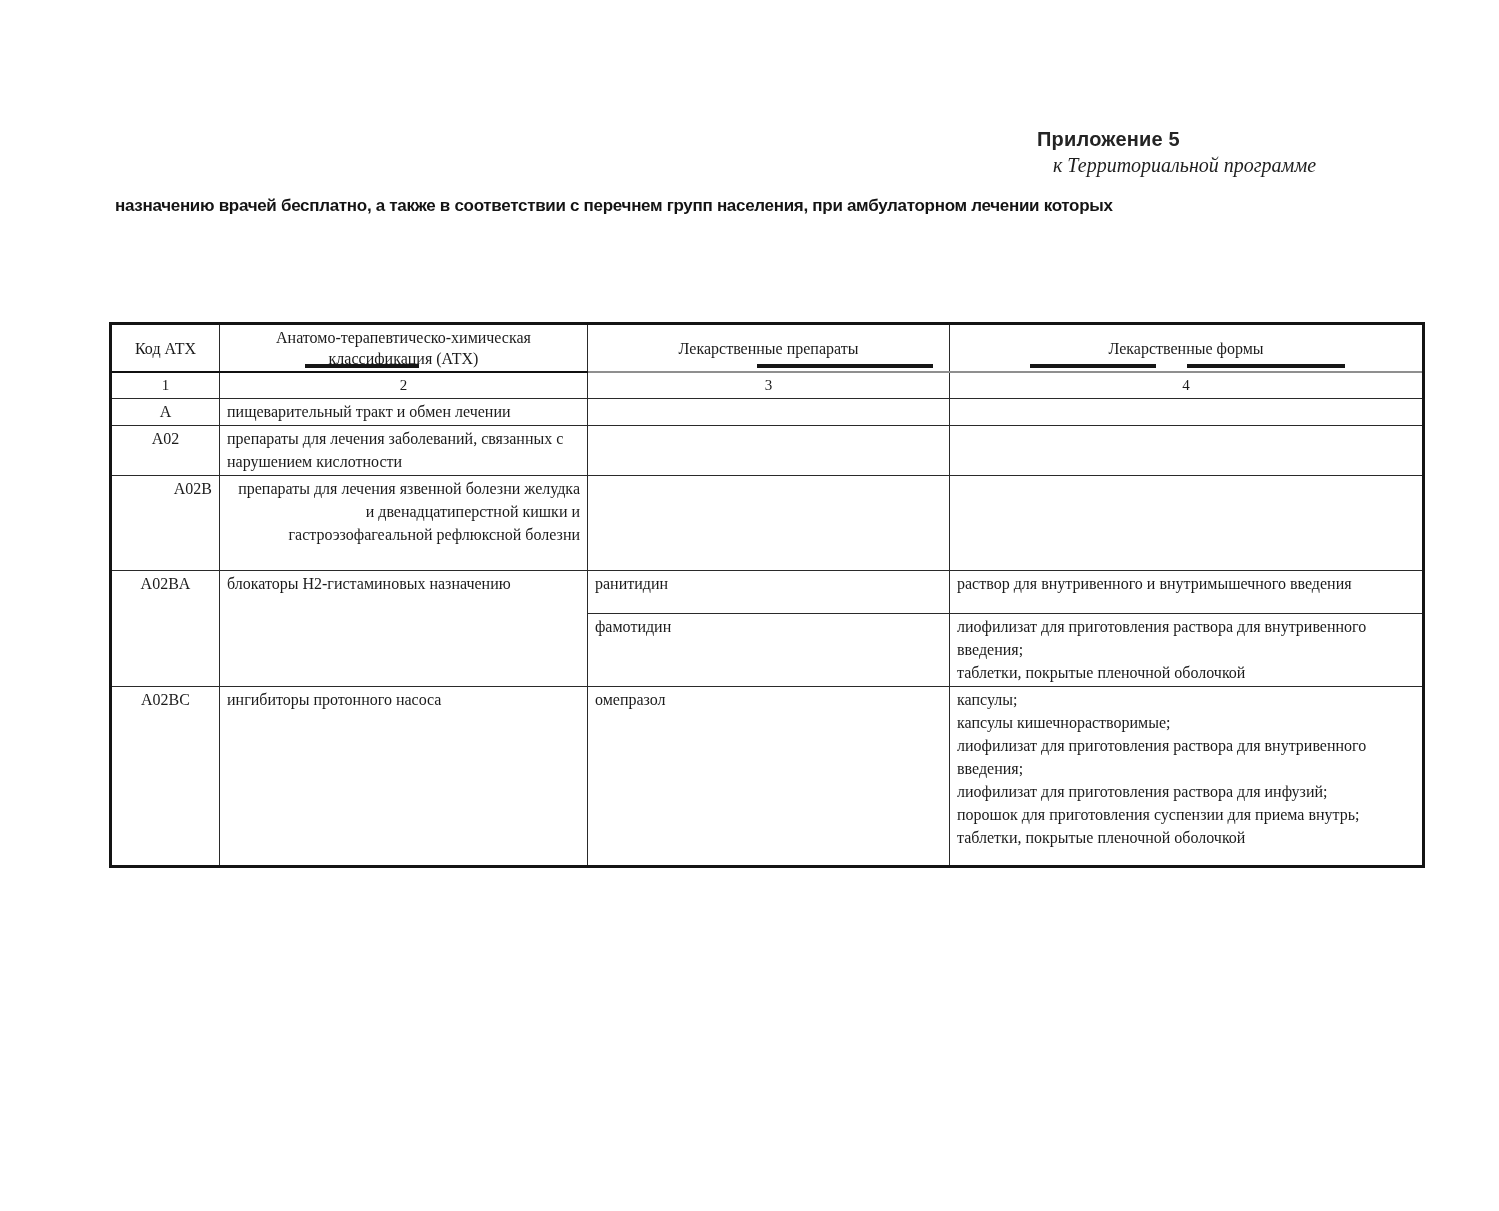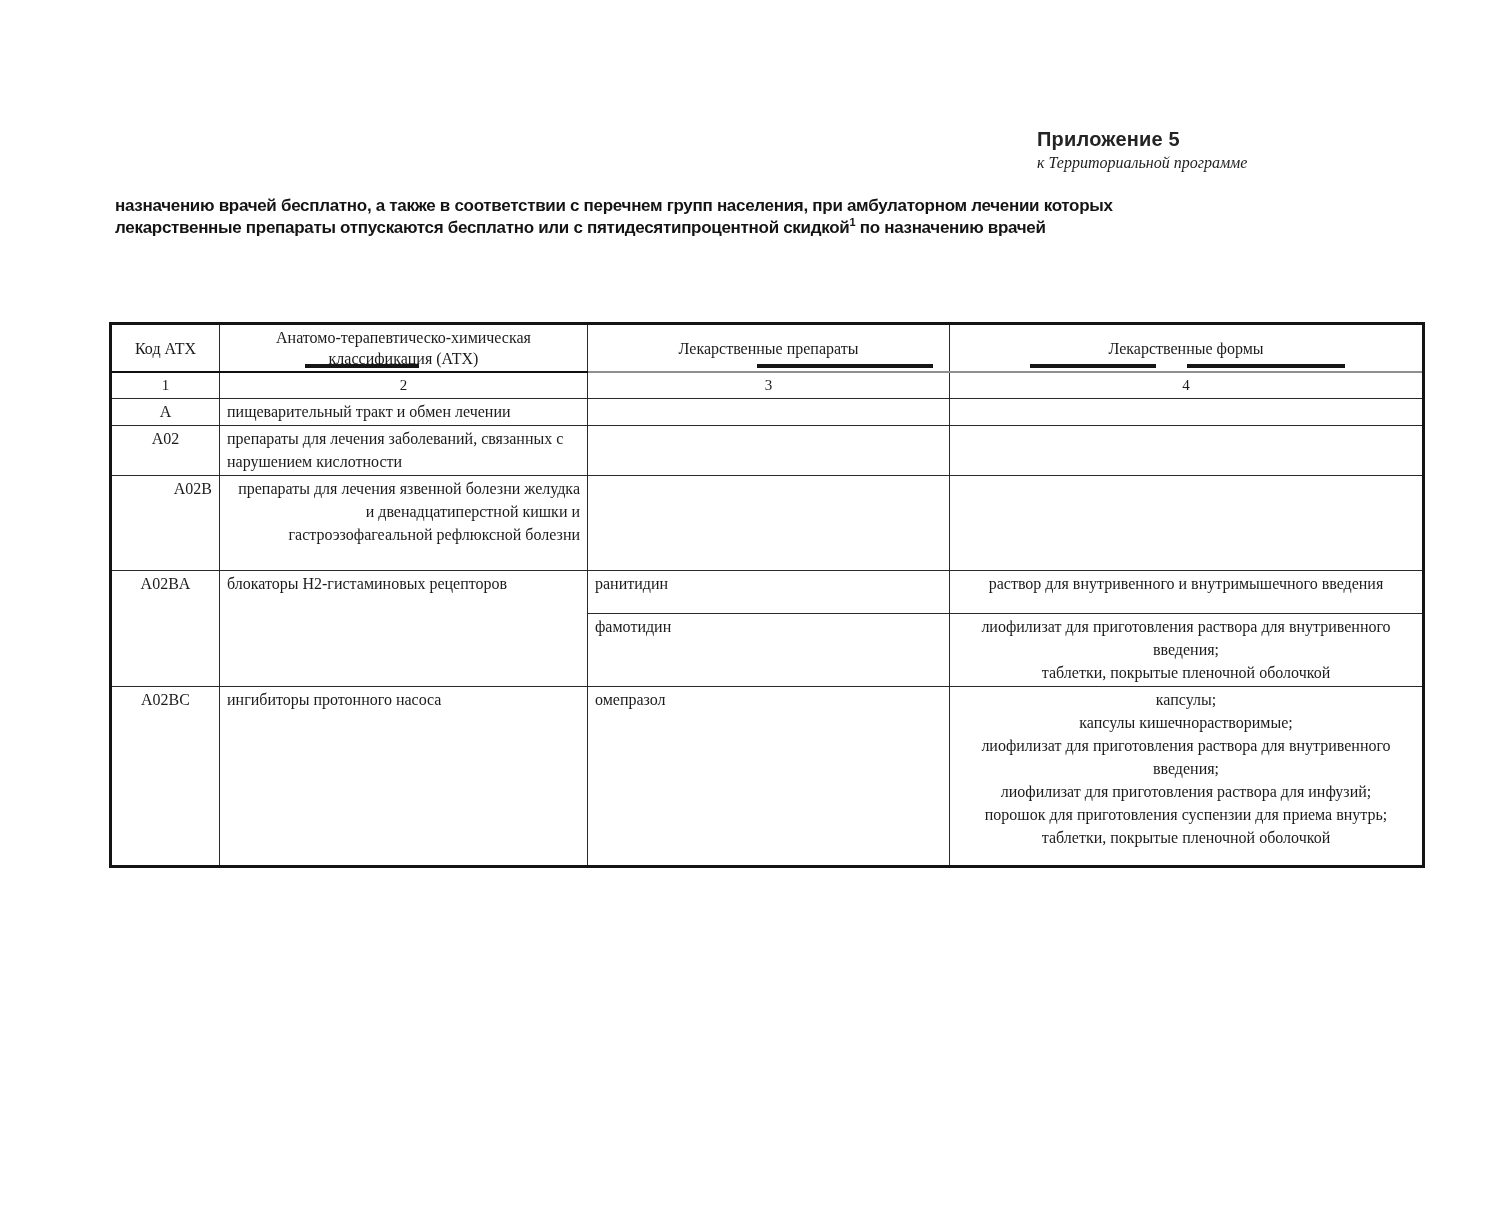--- a/index.html
+++ b/index.html
@@ -15,22 +15,23 @@
   
   .appendix { position: absolute; left: 1037px; top: 112px; }
   .appendix-title {
     font-family: "Liberation Sans", sans-serif;
     font-weight: 700; font-size: 20px; color: #242424;
     letter-spacing: 0.2px;
     margin-top: 16px;
   }
   .appendix-subtitle {
     font-family: "Liberation Serif", serif;
-    font-style: italic; font-size: 16px; color: #1e1e1e;
+    font-style: italic; font-size: 20px; color: #1e1e1e;
     margin-top: 3px;
+    margin-left: 16px;
   }
 
   
   .intro {
     position: absolute; left: 115px; top: 195px;
     font-family: "Liberation Sans", sans-serif;
     font-weight: 700; font-size: 17px; line-height: 22px;
     letter-spacing: -0.3px; color: #141414;
     white-space: nowrap;
   }
@@ -55,21 +56,21 @@
     vertical-align: middle; text-align: center;
     height: 41px; line-height: 21px; padding: 2px 6px;
     border-bottom: 2px solid #101010;
   }
   tr.t-head td.gb { border-bottom-color: #8f8f8f; }
   tr.t-nums td {
     height: 26px; text-align: center; vertical-align: middle;
     font-size: 15px; line-height: 16px; padding: 0;
   }
   td.code { text-align: center; padding-left: 2px; padding-right: 2px; }
-  .pre { white-space: pre-line; text-align: center; }
+  .pre { white-space: pre-line; }
 
   tr.rh-a    td { height: 25px; }
   tr.rh-a02  td { height: 49px; }
   tr.rh-a02b td { height: 95px; text-align: right; }
   tr.rh-ran  td { height: 43px; }
   tr.rh-fam  td { height: 71px; }
   tr.rh-a02bc td { height: 180px; }
 
   
   .dash { position: absolute; top: 42px; height: 4px; background: #161616; }
@@ -81,21 +82,20 @@
 </head>
 <body>
 
 <div class="appendix">
   <div class="appendix-title">Приложение 5</div>
   <div class="appendix-subtitle">к Территориальной программе</div>
 </div>
 
 <div class="intro">
   <div class="intro-line">назначению врачей бесплатно, а также в соответствии с перечнем групп населения, при амбулаторном лечении которых</div>
-  <div class="intro-line"><span>лекарственные препараты отпускаются бесплатно или с пятидесятипроцентной скидкой</span><sup>1</sup><span> по назначению врачей</span></div>
 </div>
 
 <div class="table-wrap">
   <table class="main">
     <colgroup>
       <col style="width:109px">
       <col style="width:368px">
       <col style="width:362px">
       <col style="width:474px">
     </colgroup>
@@ -125,21 +125,21 @@
         <td></td>
       </tr>
       <tr class="rh-a02b">
         <td class="code">A02B</td>
         <td>препараты для лечения язвенной болезни желудка и двенадцатиперстной кишки и гастроэзофагеальной рефлюксной болезни</td>
         <td></td>
         <td></td>
       </tr>
       <tr class="rh-ran">
         <td class="code" rowspan="2">A02BA</td>
-        <td rowspan="2">блокаторы Н2-гистаминовых рецепторов</td>
+        <td rowspan="2">блокаторы Н2-гистаминовых назначению</td>
         <td>ранитидин</td>
         <td class="pre">раствор для внутривенного и внутримышечного введения</td>
       </tr>
       <tr class="rh-fam">
         <td>фамотидин</td>
         <td class="pre">лиофилизат для приготовления раствора для внутривенного введения;
 таблетки, покрытые пленочной оболочкой</td>
       </tr>
       <tr class="rh-a02bc">
         <td class="code">A02BC</td>

